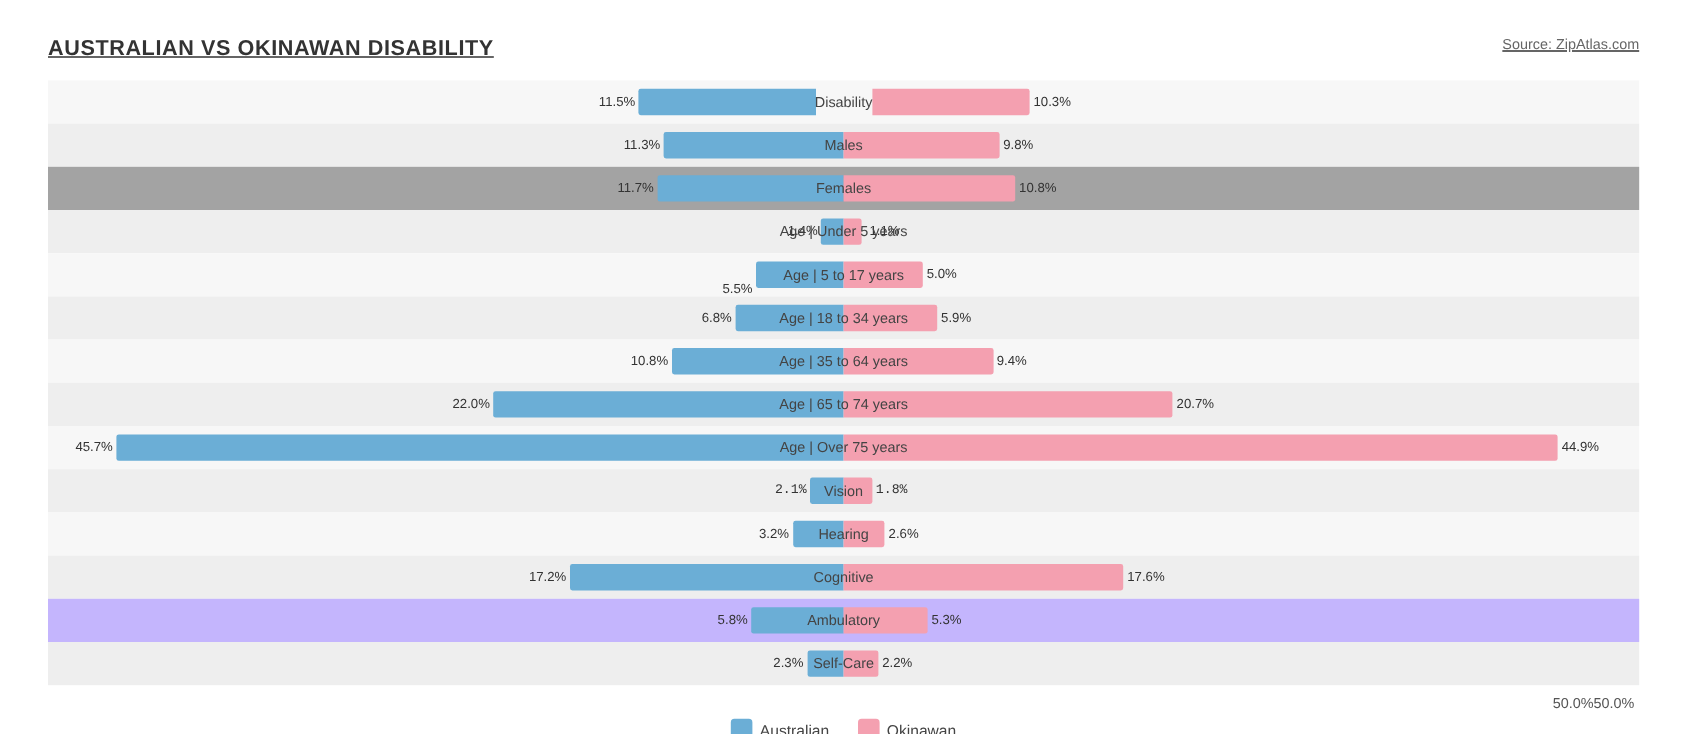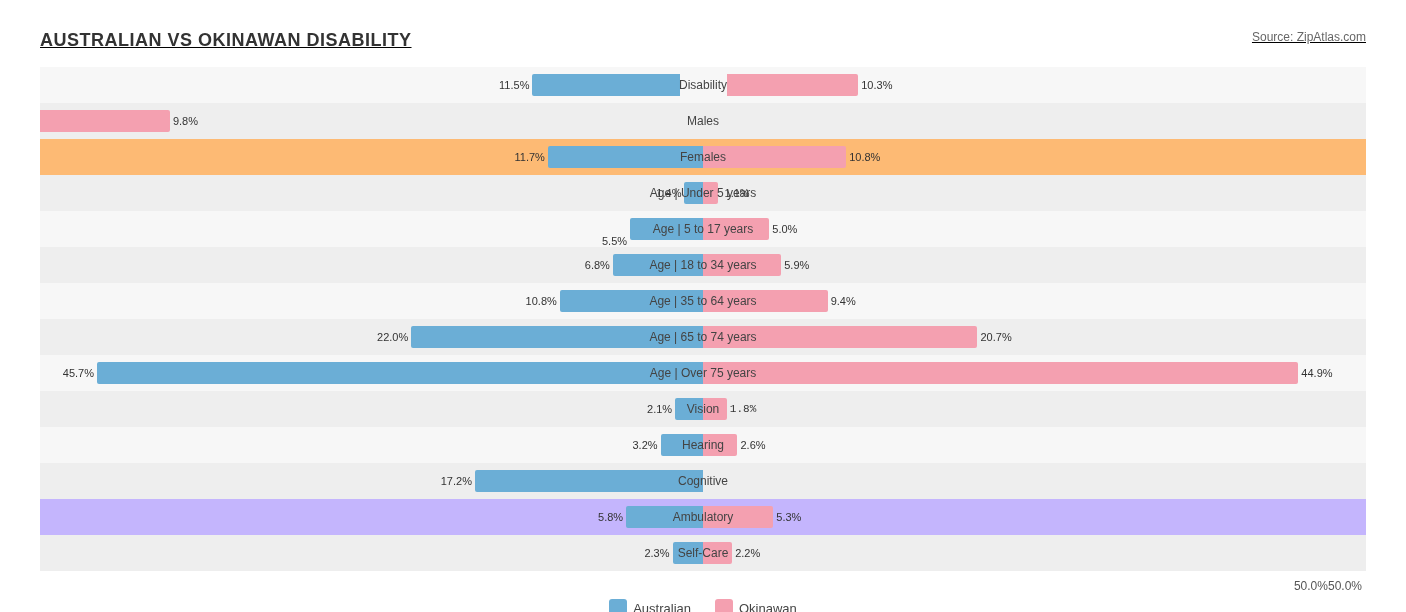--- a/index.html
+++ b/index.html
@@ -111,27 +111,31 @@
           <div style="width: 23%; height: 22px; background: rgb(107, 174, 214); border-radius: 2px 0px 0px 2px; position: absolute; right: 0px;"></div>
           <div style="position: absolute; right: 23%; font-size: 11px; color: rgb(51, 51, 51); white-space: nowrap; padding-right: 3px;">11.5%</div>
         </div>
         <div class="right-half">
           <div style="width: 20.6%; height: 22px; background: rgb(244, 160, 176); border-radius: 0px 2px 2px 0px; position: absolute; left: 0px;"></div>
           <div style="position: absolute; left: 20.6%; font-size: 11px; color: rgb(51, 51, 51); white-space: nowrap; padding-left: 3px;">10.3%</div>
         </div>
         <div style="position: absolute; left: 50%; transform: translateX(-50%); white-space: nowrap; font-size: 12px; color: rgb(68, 68, 68); z-index: 10; pointer-events: none;">Disability</div>
       </div>
       <div class="bars-row" style="background: rgb(238, 238, 238);">
+        <div class="left-half">
+          <div style="width: 22.6%; height: 22px; background: rgb(107, 174, 214); border-radius: 2px 0px 0px 2px; position: absolute; right: 0px;"></div>
+          <div style="position: absolute; right: 22.6%; font-size: 11px; color: rgb(51, 51, 51); white-space: nowrap; padding-right: 3px;">11.3%</div>
+        </div>
         <div class="right-half">
           <div style="width: 19.6%; height: 22px; background: rgb(244, 160, 176); border-radius: 0px 2px 2px 0px; position: absolute; left: 0px;"></div>
           <div style="position: absolute; left: 19.6%; font-size: 11px; color: rgb(51, 51, 51); white-space: nowrap; padding-left: 3px;">9.8%</div>
         </div>
         <div style="position: absolute; left: 50%; transform: translateX(-50%); white-space: nowrap; font-size: 12px; color: rgb(68, 68, 68); z-index: 10; pointer-events: none;">Males</div>
       </div>
-      <div class="bars-row" style="background: #fdba74;">
+      <div class="bars-row" style="background: #a3a3a3;">
         <div class="left-half">
           <div style="width: 23.4%; height: 22px; background: rgb(107, 174, 214); border-radius: 2px 0px 0px 2px; position: absolute; right: 0px;"></div>
           <div style="position: absolute; right: 23.4%; font-size: 11px; color: rgb(51, 51, 51); white-space: nowrap; padding-right: 3px;">11.7%</div>
         </div>
         <div class="right-half">
           <div style="width: 21.6%; height: 22px; background: rgb(244, 160, 176); border-radius: 0px 2px 2px 0px; position: absolute; left: 0px;"></div>
           <div style="position: absolute; left: 21.6%; font-size: 11px; color: rgb(51, 51, 51); white-space: nowrap; padding-left: 3px;">10.8%</div>
         </div>
         <div style="position: absolute; left: 50%; transform: translateX(-50%); white-space: nowrap; font-size: 12px; color: rgb(68, 68, 68); z-index: 10; pointer-events: none;">Females</div>
       </div>
@@ -197,21 +201,21 @@
         </div>
         <div class="right-half">
           <div style="width: 89.8%; height: 22px; background: rgb(244, 160, 176); border-radius: 0px 2px 2px 0px; position: absolute; left: 0px;"></div>
           <div style="position: absolute; left: 89.8%; font-size: 11px; color: rgb(51, 51, 51); white-space: nowrap; padding-left: 3px;">44.9%</div>
         </div>
         <div style="position: absolute; left: 50%; transform: translateX(-50%); white-space: nowrap; font-size: 12px; color: rgb(68, 68, 68); z-index: 10; pointer-events: none;">Age | Over 75 years</div>
       </div>
       <div class="bars-row" style="background: rgb(238, 238, 238);">
         <div class="left-half">
           <div style="width: 4.2%; height: 22px; background: rgb(107, 174, 214); border-radius: 2px 0px 0px 2px; position: absolute; right: 0px;"></div>
-          <div style="position: absolute; right: 4.2%; font-size: 11px; color: rgb(51, 51, 51); white-space: nowrap; padding-right: 3px;">2.1%</div>
+          <div style="position: absolute; right: 4.2%; font-size: 11px; color: rgb(51, 51, 51); white-space: nowrap; padding-right: 3px; font-family: Liberation Mono, monospace;">2.1%</div>
         </div>
         <div class="right-half">
           <div style="width: 3.6%; height: 22px; background: rgb(244, 160, 176); border-radius: 0px 2px 2px 0px; position: absolute; left: 0px;"></div>
           <div style="position: absolute; left: 3.6%; font-size: 11px; color: rgb(51, 51, 51); white-space: nowrap; padding-left: 3px; font-family: Liberation Mono, monospace;">1.8%</div>
         </div>
         <div style="position: absolute; left: 50%; transform: translateX(-50%); white-space: nowrap; font-size: 12px; color: rgb(68, 68, 68); z-index: 10; pointer-events: none;">Vision</div>
       </div>
       <div class="bars-row" style="background: rgb(247, 247, 247);">
         <div class="left-half">
           <div style="width: 6.4%; height: 22px; background: rgb(107, 174, 214); border-radius: 2px 0px 0px 2px; position: absolute; right: 0px;"></div>
@@ -220,20 +224,24 @@
         <div class="right-half">
           <div style="width: 5.2%; height: 22px; background: rgb(244, 160, 176); border-radius: 0px 2px 2px 0px; position: absolute; left: 0px;"></div>
           <div style="position: absolute; left: 5.2%; font-size: 11px; color: rgb(51, 51, 51); white-space: nowrap; padding-left: 3px;">2.6%</div>
         </div>
         <div style="position: absolute; left: 50%; transform: translateX(-50%); white-space: nowrap; font-size: 12px; color: rgb(68, 68, 68); z-index: 10; pointer-events: none;">Hearing</div>
       </div>
       <div class="bars-row" style="background: rgb(238, 238, 238);">
         <div class="left-half">
           <div style="width: 34.4%; height: 22px; background: rgb(107, 174, 214); border-radius: 2px 0px 0px 2px; position: absolute; right: 0px;"></div>
           <div style="position: absolute; right: 34.4%; font-size: 11px; color: rgb(51, 51, 51); white-space: nowrap; padding-right: 3px;">17.2%</div>
+        </div>
+        <div class="right-half">
+          <div style="width: 35.2%; height: 22px; background: rgb(244, 160, 176); border-radius: 0px 2px 2px 0px; position: absolute; left: 0px;"></div>
+          <div style="position: absolute; left: 35.2%; font-size: 11px; color: rgb(51, 51, 51); white-space: nowrap; padding-left: 3px;">17.6%</div>
         </div>
         <div style="position: absolute; left: 50%; transform: translateX(-50%); white-space: nowrap; font-size: 12px; color: rgb(68, 68, 68); z-index: 10; pointer-events: none;">Cognitive</div>
       </div>
       <div class="bars-row" style="background: #c4b5fd;">
         <div class="left-half">
           <div style="width: 11.6%; height: 22px; background: rgb(107, 174, 214); border-radius: 2px 0px 0px 2px; position: absolute; right: 0px;"></div>
           <div style="position: absolute; right: 11.6%; font-size: 11px; color: rgb(51, 51, 51); white-space: nowrap; padding-right: 3px;">5.8%</div>
         </div>
         <div class="right-half">
           <div style="width: 10.6%; height: 22px; background: rgb(244, 160, 176); border-radius: 0px 2px 2px 0px; position: absolute; left: 0px;"></div>

